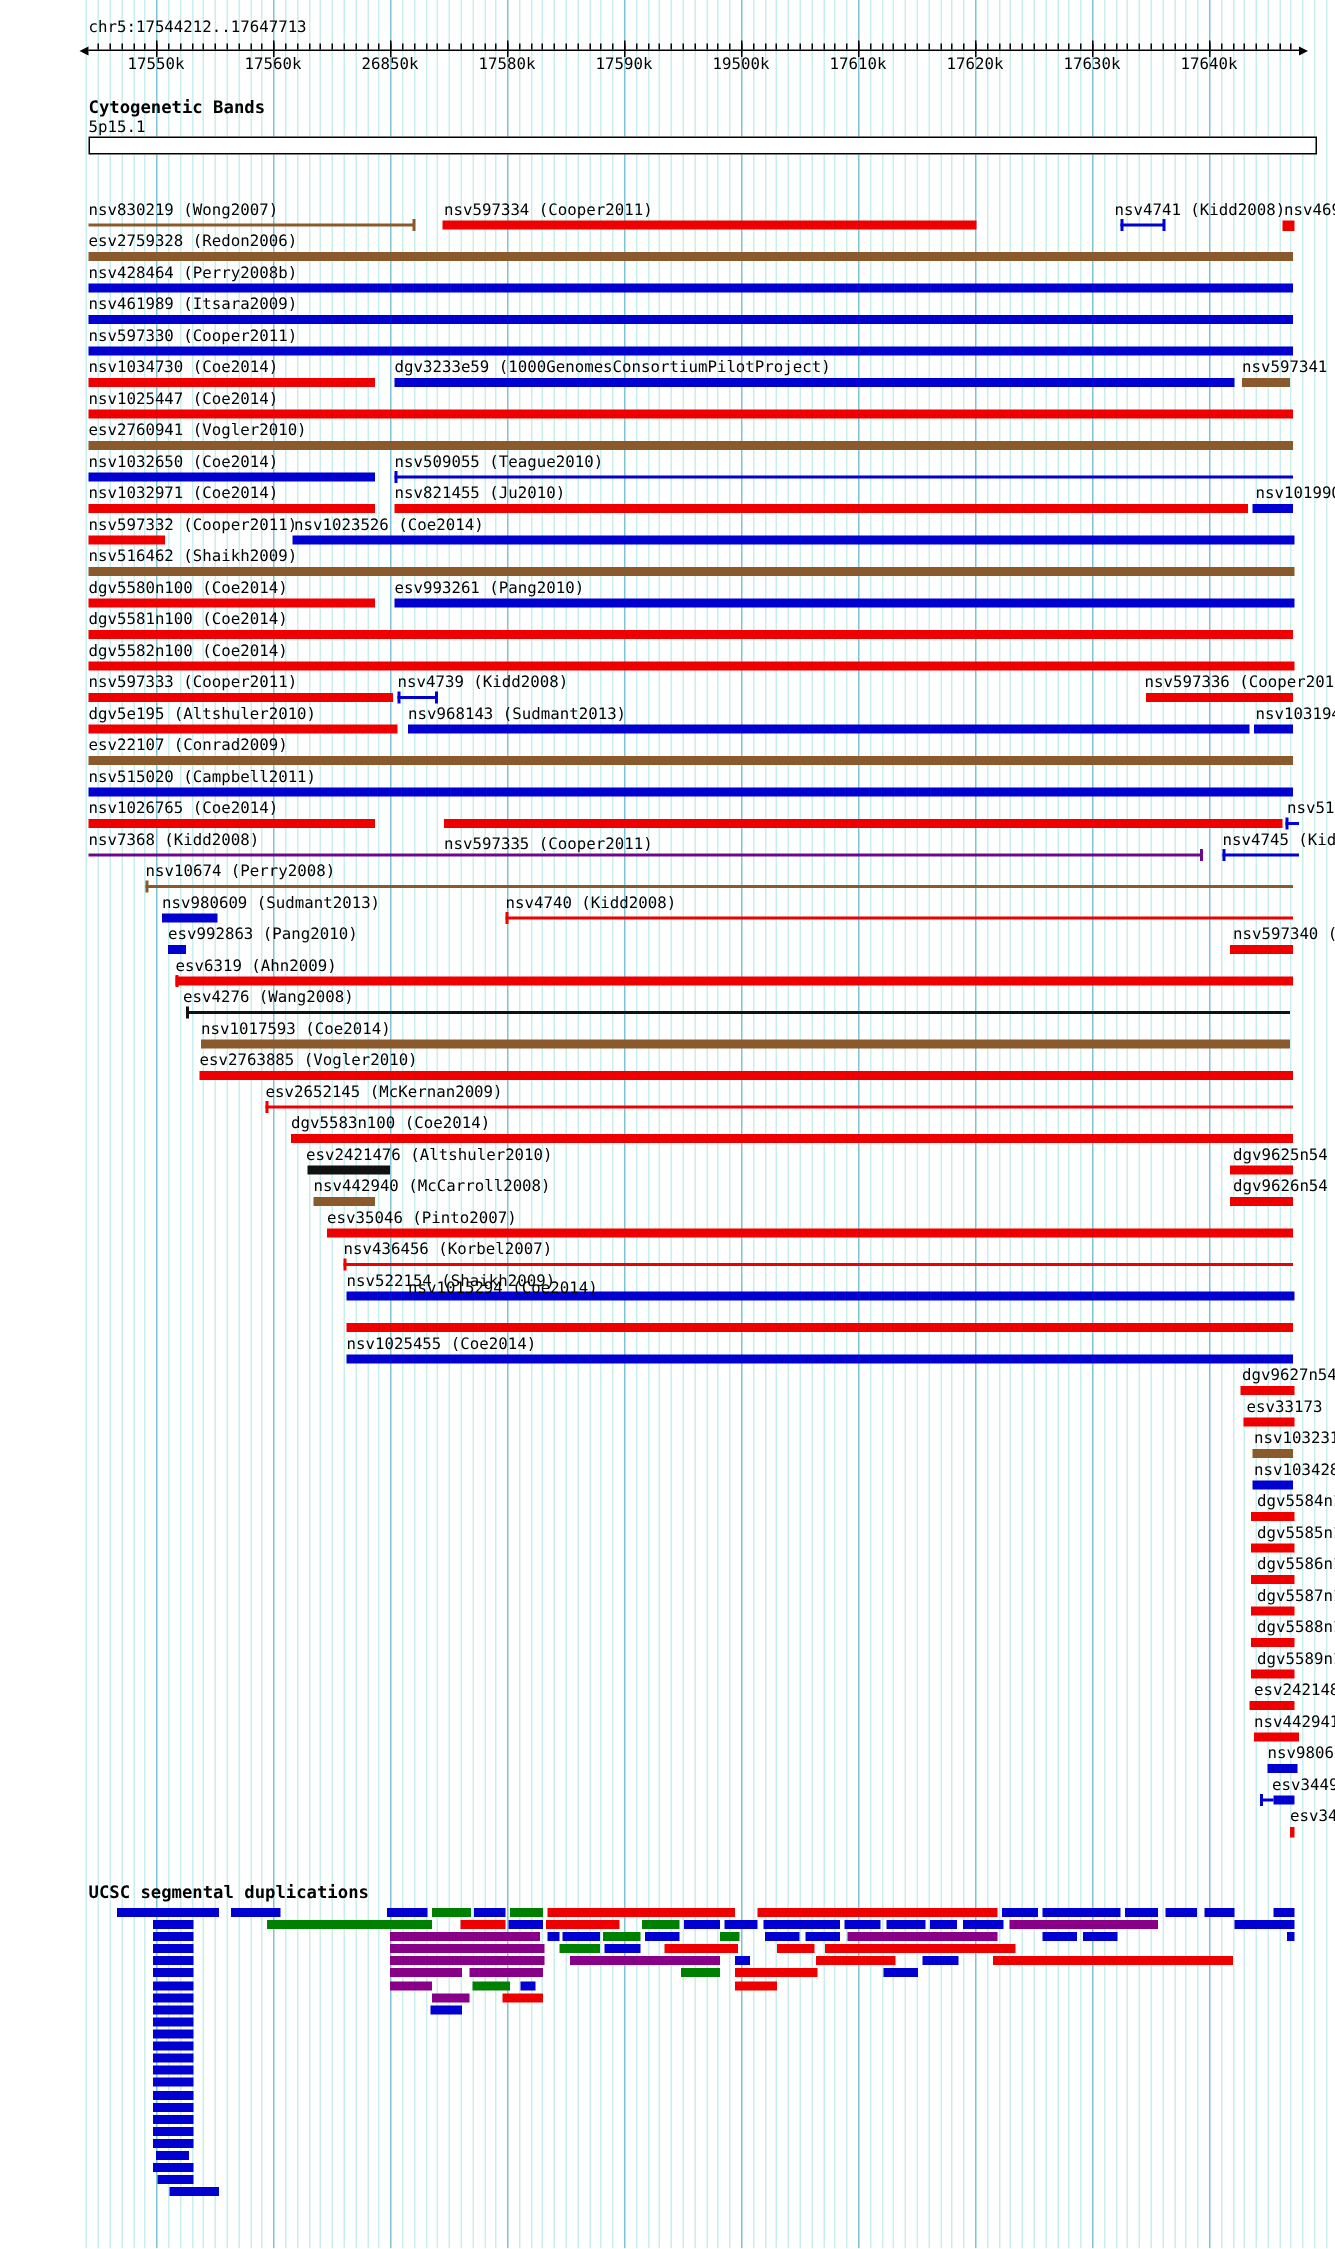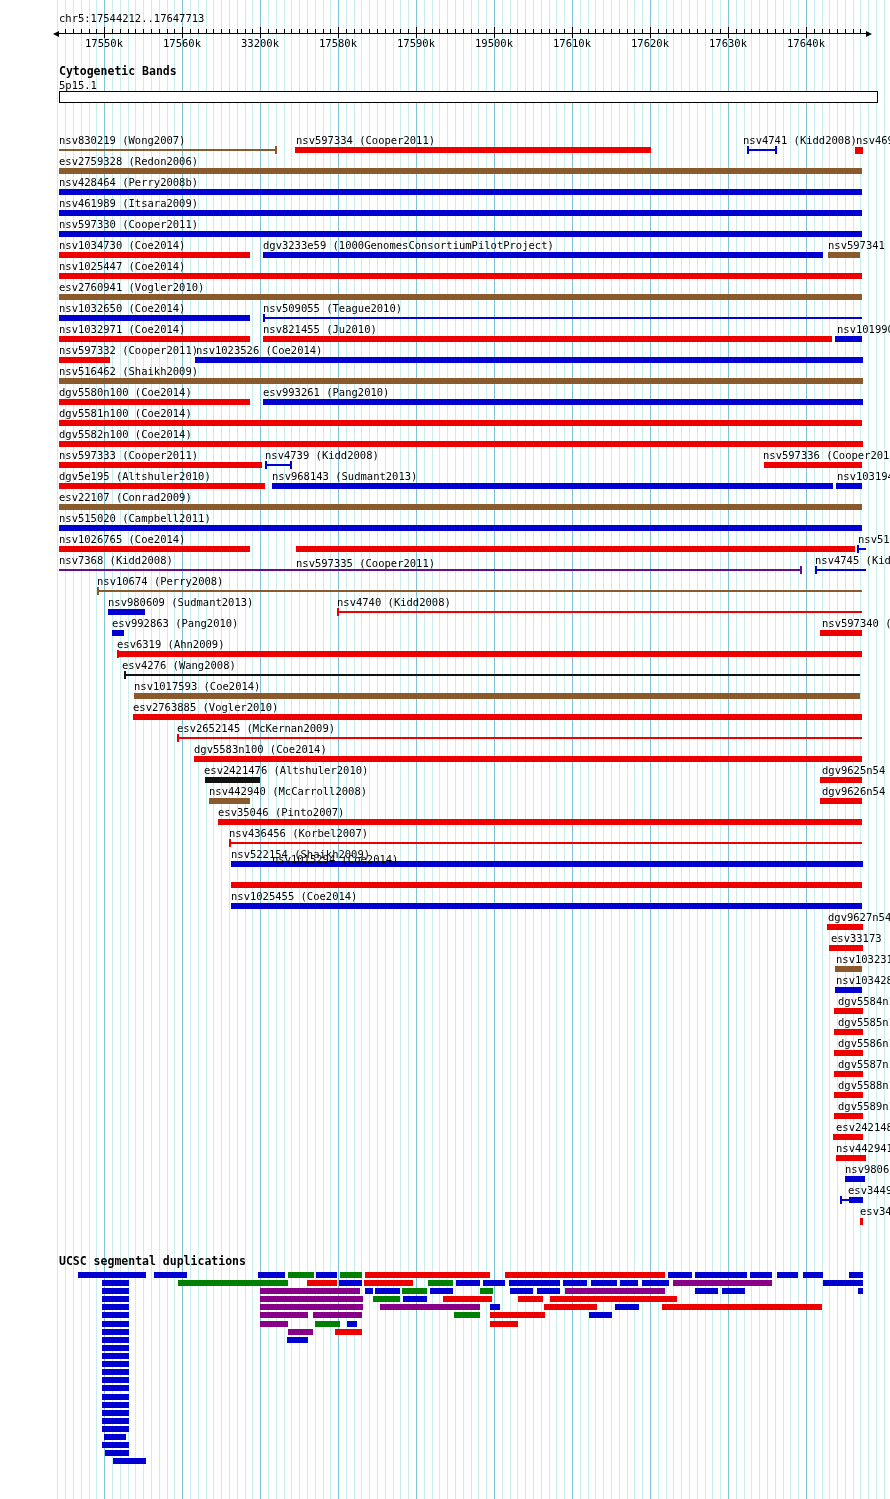--- a/index.html
+++ b/index.html
@@ -239,21 +239,21 @@
     <div class="a" style="left: 829.306px; top: 29px; width: 1px; height: 4px; background: rgb(0, 0, 0);"></div>
     <div class="a" style="left: 837.103px; top: 29px; width: 1px; height: 4px; background: rgb(0, 0, 0);"></div>
     <div class="a" style="left: 844.9px; top: 29px; width: 1px; height: 4px; background: rgb(0, 0, 0);"></div>
     <div class="a" style="left: 852.697px; top: 29px; width: 1px; height: 4px; background: rgb(0, 0, 0);"></div>
     <div class="a" style="left: 860.494px; top: 29px; width: 1px; height: 4px; background: rgb(0, 0, 0);"></div>
     <div class="a" style="left: 104px; top: 27px; width: 1px; height: 11px; background: rgb(0, 0, 0);"></div>
     <div class="rlbl" style="left: 80px; top: 38px;">17550k</div>
     <div class="a" style="left: 182px; top: 27px; width: 1px; height: 11px; background: rgb(0, 0, 0);"></div>
     <div class="rlbl" style="left: 158px; top: 38px;">17560k</div>
     <div class="a" style="left: 260px; top: 27px; width: 1px; height: 11px; background: rgb(0, 0, 0);"></div>
-    <div class="rlbl" style="left: 236px; top: 38px;">33200k</div>
+    <div class="rlbl" style="left: 236px; top: 38px;">26850k</div>
     <div class="a" style="left: 338px; top: 27px; width: 1px; height: 11px; background: rgb(0, 0, 0);"></div>
     <div class="rlbl" style="left: 314px; top: 38px;">17580k</div>
     <div class="a" style="left: 416px; top: 27px; width: 1px; height: 11px; background: rgb(0, 0, 0);"></div>
     <div class="rlbl" style="left: 392px; top: 38px;">17590k</div>
     <div class="a" style="left: 494px; top: 27px; width: 1px; height: 11px; background: rgb(0, 0, 0);"></div>
     <div class="rlbl" style="left: 470px; top: 38px;">19500k</div>
     <div class="a" style="left: 572px; top: 27px; width: 1px; height: 11px; background: rgb(0, 0, 0);"></div>
     <div class="rlbl" style="left: 548px; top: 38px;">17610k</div>
     <div class="a" style="left: 650px; top: 27px; width: 1px; height: 11px; background: rgb(0, 0, 0);"></div>
     <div class="rlbl" style="left: 626px; top: 38px;">17620k</div>

